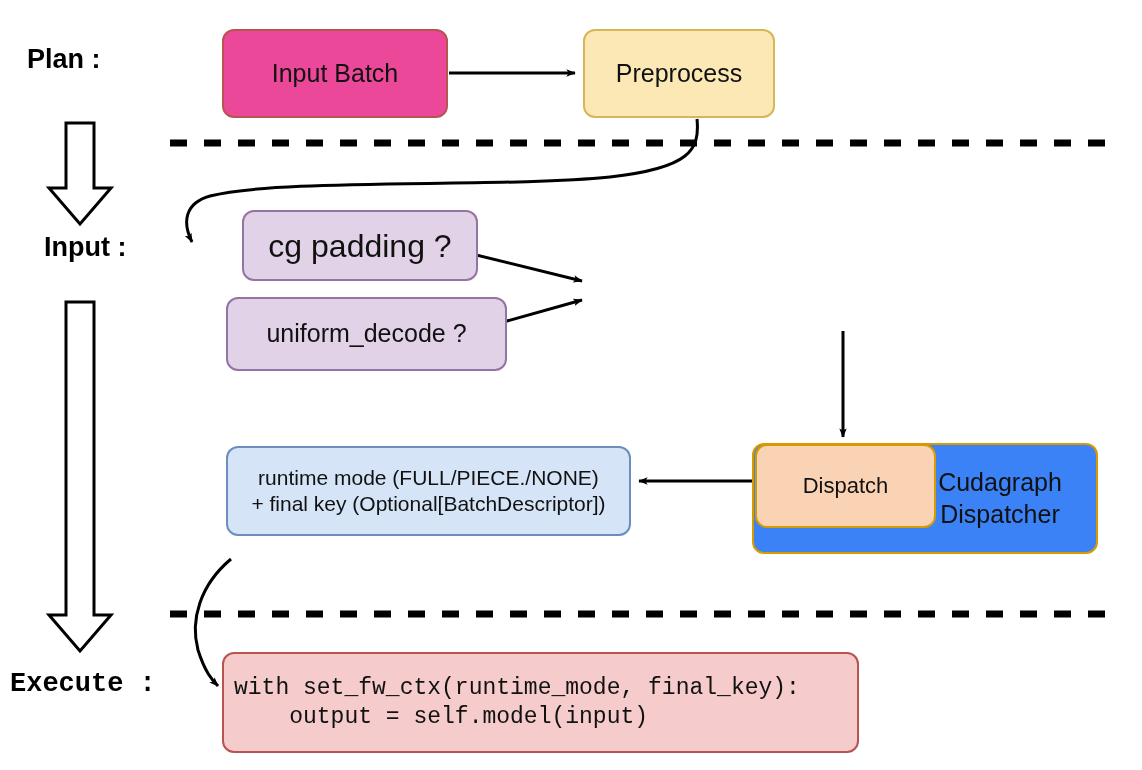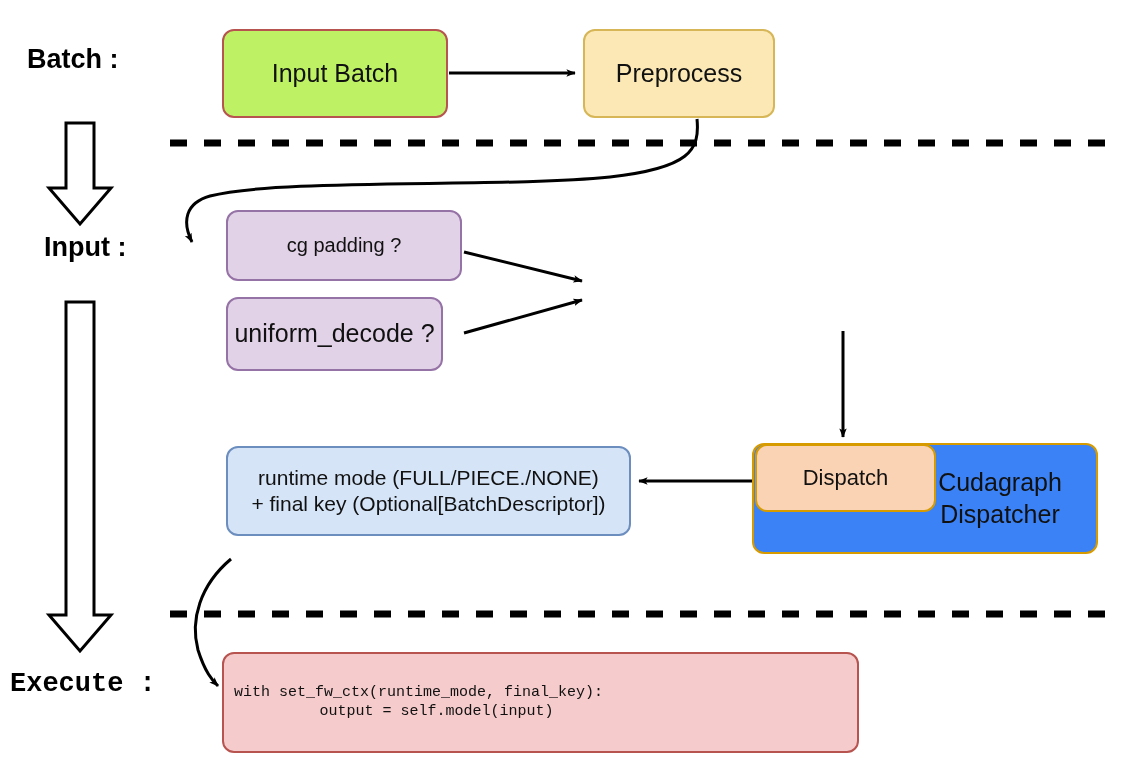--- a/index.html
+++ b/index.html
@@ -4,22 +4,22 @@
 <style>
   html,body{margin:0;padding:0;background:#ffffff;}
   #page{position:relative;width:1142px;height:770px;background:#ffffff;
         font-family:"Liberation Sans", sans-serif; overflow:hidden;}
   #svg-layer{position:absolute;left:0;top:0;width:1142px;height:770px;}
   .node{position:absolute;box-sizing:border-box;display:flex;align-items:center;
         justify-content:center;text-align:center;border-width:2px;border-style:solid;
         border-radius:12px;color:#111111;line-height:1.25;white-space:pre-line;}
   .stage-label{position:absolute;font-weight:bold;font-size:27px;color:#000000;
         letter-spacing:0px;white-space:nowrap;}
-  .code{font-family:"Liberation Mono", monospace;font-size:15px;
-        text-align:center;justify-content:flex-start;white-space:pre;letter-spacing:0px;}
+  .code{font-family:"Liberation Mono", monospace;font-size:23px;
+        text-align:left;justify-content:flex-start;white-space:pre;letter-spacing:0px;}
 </style>
 </head>
 <body>
 
 <div id="page">
 
   <svg id="svg-layer" viewBox="0 0 1142 770">
     <defs>
       <marker id="ah" markerWidth="11" markerHeight="11" refX="8.6" refY="4" orient="auto" markerUnits="userSpaceOnUse">
         <path d="M0,0.3 L9.4,4 L0,7.7 L2.2,4 Z" fill="#000000"></path>
@@ -40,37 +40,37 @@
 
     <line x1="464" y1="333" x2="582" y2="300" stroke="#000000" stroke-width="3" marker-end="url(#ah)"></line>
 
     <line x1="843" y1="331" x2="843" y2="437" stroke="#000000" stroke-width="3" marker-end="url(#ah)"></line>
 
     <line x1="753" y1="481" x2="639" y2="481" stroke="#000000" stroke-width="3" marker-end="url(#ah)"></line>
 
     <path d="M231,559 C200,585 190,620 198,650 C205,672 212,680 218,686" fill="none" stroke="#000000" stroke-width="3" marker-end="url(#ah)"></path>
   </svg>
 
-  <div class="stage-label" style="left:27px;top:44px;">Batch :</div>
+  <div class="stage-label" style="left:27px;top:44px;">Plan :</div>
   <div class="stage-label" style="left:44px;top:232px;">Input :</div>
   <div class="stage-label" style="left:10px;top:669px;font-family:Liberation Mono, monospace;">Execute :</div>
 
-  <div class="node" style="left:222px;top:29px;width:226px;height:89px;background:#bef264;border-color:#b85450;font-size:25px;">Input Batch</div>
+  <div class="node" style="left:222px;top:29px;width:226px;height:89px;background:#ec4899;border-color:#b85450;font-size:25px;">Input Batch</div>
 
   <div class="node" style="left:583px;top:29px;width:192px;height:89px;background:#fbe8b5;border-color:#d6b656;font-size:25px;">Preprocess</div>
 
-  <div class="node" style="left:226px;top:210px;width:236px;height:71px;background:#e2d2e8;border-color:#9673a6;font-size:20px;">cg padding ?</div>
+  <div class="node" style="left:242px;top:210px;width:236px;height:71px;background:#e2d2e8;border-color:#9673a6;font-size:32px;">cg padding ?</div>
 
-  <div class="node" style="left:226px;top:297px;width:217px;height:74px;background:#e2d2e8;border-color:#9673a6;font-size:25px;">uniform_decode ?</div>
+  <div class="node" style="left:226px;top:297px;width:281px;height:74px;background:#e2d2e8;border-color:#9673a6;font-size:25px;">uniform_decode ?</div>
 
 
   <div class="node" style="left:752px;top:443px;width:346px;height:111px;background:#3b82f6;border-color:#d79b00;font-size:25px;padding-left:150px;">Cudagraph
 Dispatcher</div>
 
-  <div class="node" style="left:755px;top:444px;width:181px;height:68px;background:#fad3b4;border-color:#d79b00;font-size:22px;">Dispatch</div>
+  <div class="node" style="left:755px;top:444px;width:181px;height:84px;background:#fad3b4;border-color:#d79b00;font-size:22px;">Dispatch</div>
 
   <div class="node" style="left:226px;top:446px;width:405px;height:90px;background:#d6e4f7;border-color:#6c8ebf;font-size:21px;">runtime mode (FULL/PIECE./NONE)
 + final key (Optional[BatchDescriptor])</div>
 
   <div class="node code" style="left:222px;top:652px;width:637px;height:101px;background:#f5cbcb;border-color:#b85450;padding-left:10px;">with set_fw_ctx(runtime_mode, final_key):
     output = self.model(input)</div>
 
 </div>
 
 </body></html>

